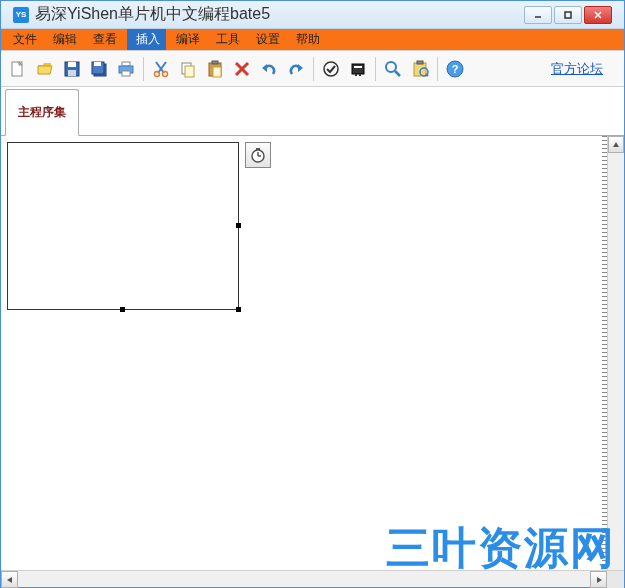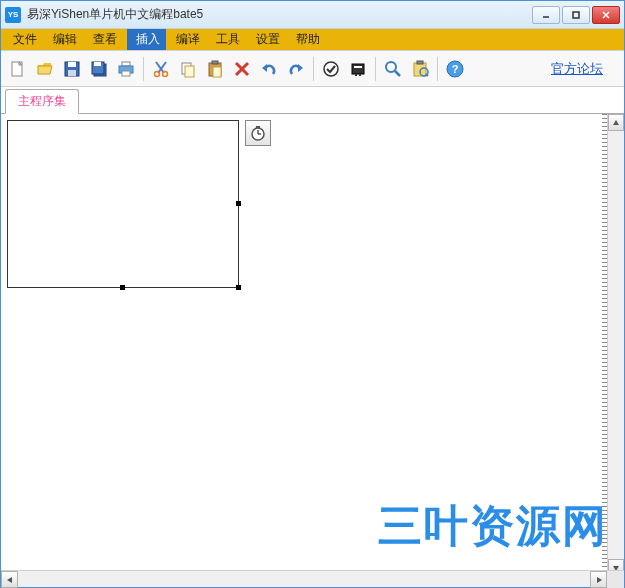--- a/index.html
+++ b/index.html
@@ -1,50 +1,50 @@
 <!DOCTYPE html>
 <html><head>
 <meta charset="utf-8">
 <style>
 * { box-sizing: border-box; margin: 0; padding: 0; }
 body { font-family: "Microsoft YaHei", SimSun, sans-serif; font-size: 12px; background: #fff; overflow: hidden; }
 .window { width: 625px; height: 588px; border: 1px solid #4a90d9; background: #fff; position: relative; }
-.titlebar { height: 28px; background: linear-gradient(#eaf3fb, #d7e8f7); border-bottom: 1px solid #b8d0e8; display: flex; align-items: center; padding: 0 4px; }
+.titlebar { height: 28px; background: linear-gradient(#eaf3fb, #d7e8f7); border-bottom: 1px solid #b8d0e8; display: flex; align-items: center; padding: 0 12px; }
 .titlebar .appicon { width: 16px; height: 16px; background: #1e88e5; border-radius: 2px; display: flex; align-items: center; justify-content: center; color: #fff; font-size: 8px; font-weight: bold; margin-right: 6px; }
-.titlebar .title { flex: 1; color: #333; font-size: 12px; }
+.titlebar .title { flex: 1; color: #333; font-size: 16px; }
 .winbtns { display: flex; gap: 2px; }
 .winbtn { width: 28px; height: 18px; border: 1px solid #9cb8d6; background: linear-gradient(#f9fcff,#d9e9f7); border-radius: 2px; display: flex; align-items: center; justify-content: center; cursor: pointer; }
 .winbtn.close { background: linear-gradient(#f08080,#d43a2f); border-color: #b02a20; }
 .winbtn svg { width: 10px; height: 10px; }
-.menubar { height: 22px; background: #eab308; border-bottom: 1px solid #d0d0d0; display: flex; align-items: center; padding: 0 6px; gap: 4px; }
+.menubar { height: 22px; background: #f97316; border-bottom: 1px solid #d0d0d0; display: flex; align-items: center; padding: 0 6px; gap: 4px; }
 .menuitem { padding: 2px 6px; cursor: pointer; color: #222; }
 .menuitem.active { background: #2a70c4; color: #fff; padding-left: 9px; }
 .toolbar { height: 36px; background: #f8f8f8; border-bottom: 1px solid #d0d0d0; display: flex; align-items: center; padding: 2px 4px; gap: 1px; }
 .tbtn { width: 26px; height: 26px; display: flex; align-items: center; justify-content: center; cursor: pointer; border: 1px solid transparent; border-radius: 2px; }
 .tsep { width: 1px; height: 24px; background: #ccc; margin: 0 3px; }
 .forumlink { margin-left: auto; margin-right: 17px; color: #1856c4; text-decoration: underline; cursor: pointer; font-size: 13px; }
 .workarea { position: relative; height: calc(588px - 28px - 22px - 36px - 18px); background: #fff; }
 .tabheader { display: flex; border-bottom: 1px solid #aaa; padding: 2px 4px 0 4px; }
-.tab { padding: 3px 12px; background: #fff; border: 1px solid #aaa; border-bottom: 1px solid #fff; margin-bottom: -1px; border-radius: 3px 3px 0 0; color: #ec4899; cursor: pointer; }
+.tab { padding: 14px 12px; background: #fff; border: 1px solid #aaa; border-bottom: 1px solid #fff; margin-bottom: -1px; border-radius: 3px 3px 0 0; color: #7f1d1d; cursor: pointer; font-weight: bold; }
 .canvasarea { position: relative; height: calc(100% - 22px); }
 .vscroll { position: absolute; right: 0; top: 0; bottom: 0; width: 17px; background: #f0f0f0; border-left: 1px solid #d0d0d0; }
 .vscroll .arrow { height: 17px; background: linear-gradient(#fefefe,#e0e0e0); border: 1px solid #b0b0b0; display: flex; align-items: center; justify-content: center; cursor: pointer; }
 .vscroll .arrow.bot { position: absolute; bottom: 0; left: 0; right: 0; }
 .hscroll { position: absolute; left: 0; right: 0; bottom: 0; height: 17px; background: #f0f0f0; border-top: 1px solid #d0d0d0; }
 .hscroll .arrow { width: 17px; height: 17px; background: linear-gradient(#fefefe,#e0e0e0); border: 1px solid #b0b0b0; display: inline-flex; align-items: center; justify-content: center; cursor: pointer; }
 .hscroll .arrow.right { position: absolute; right: 17px; top: 0; }
 .hscroll .corner { position: absolute; right: 0; top: 0; width: 17px; height: 17px; background: #e8e8e8; }
 .ruler { position: absolute; top: 0; right: 0; bottom: 0; width: 5px; background-image: repeating-linear-gradient(to bottom, #888 0, #888 1px, transparent 1px, transparent 4px); }
 .designbox { position: absolute; left: 6px; top: 6px; width: 232px; height: 168px; border: 1px solid #333; background: #fff; }
 .designbox .handle { position: absolute; width: 5px; height: 5px; background: #000; }
 .designbox .h-r { right: -3px; top: 50%; margin-top: -3px; }
 .designbox .h-b { bottom: -3px; left: 50%; margin-left: -3px; }
 .designbox .h-br { bottom: -3px; right: -3px; }
 .timerctrl { position: absolute; left: 244px; top: 6px; width: 26px; height: 26px; border: 1px solid #888; background: linear-gradient(#fcfcfc,#e4e4e4); display: flex; align-items: center; justify-content: center; cursor: pointer; }
-.watermark { position: absolute; right: 16px; bottom: 20px; font-size: 44px; font-weight: bold; color: #2a8de8; pointer-events: none; letter-spacing: 2px; }
+.watermark { position: absolute; right: 8px; bottom: 20px; font-size: 44px; font-weight: bold; color: #2a8de8; pointer-events: none; letter-spacing: 2px; }
 </style>
 </head>
 <body>
 
 <div class="window">
 
   <div class="titlebar">
     <div class="appicon">YS</div>
     <div class="title">易深YiShen单片机中文编程bate5</div>
     <div class="winbtns">

